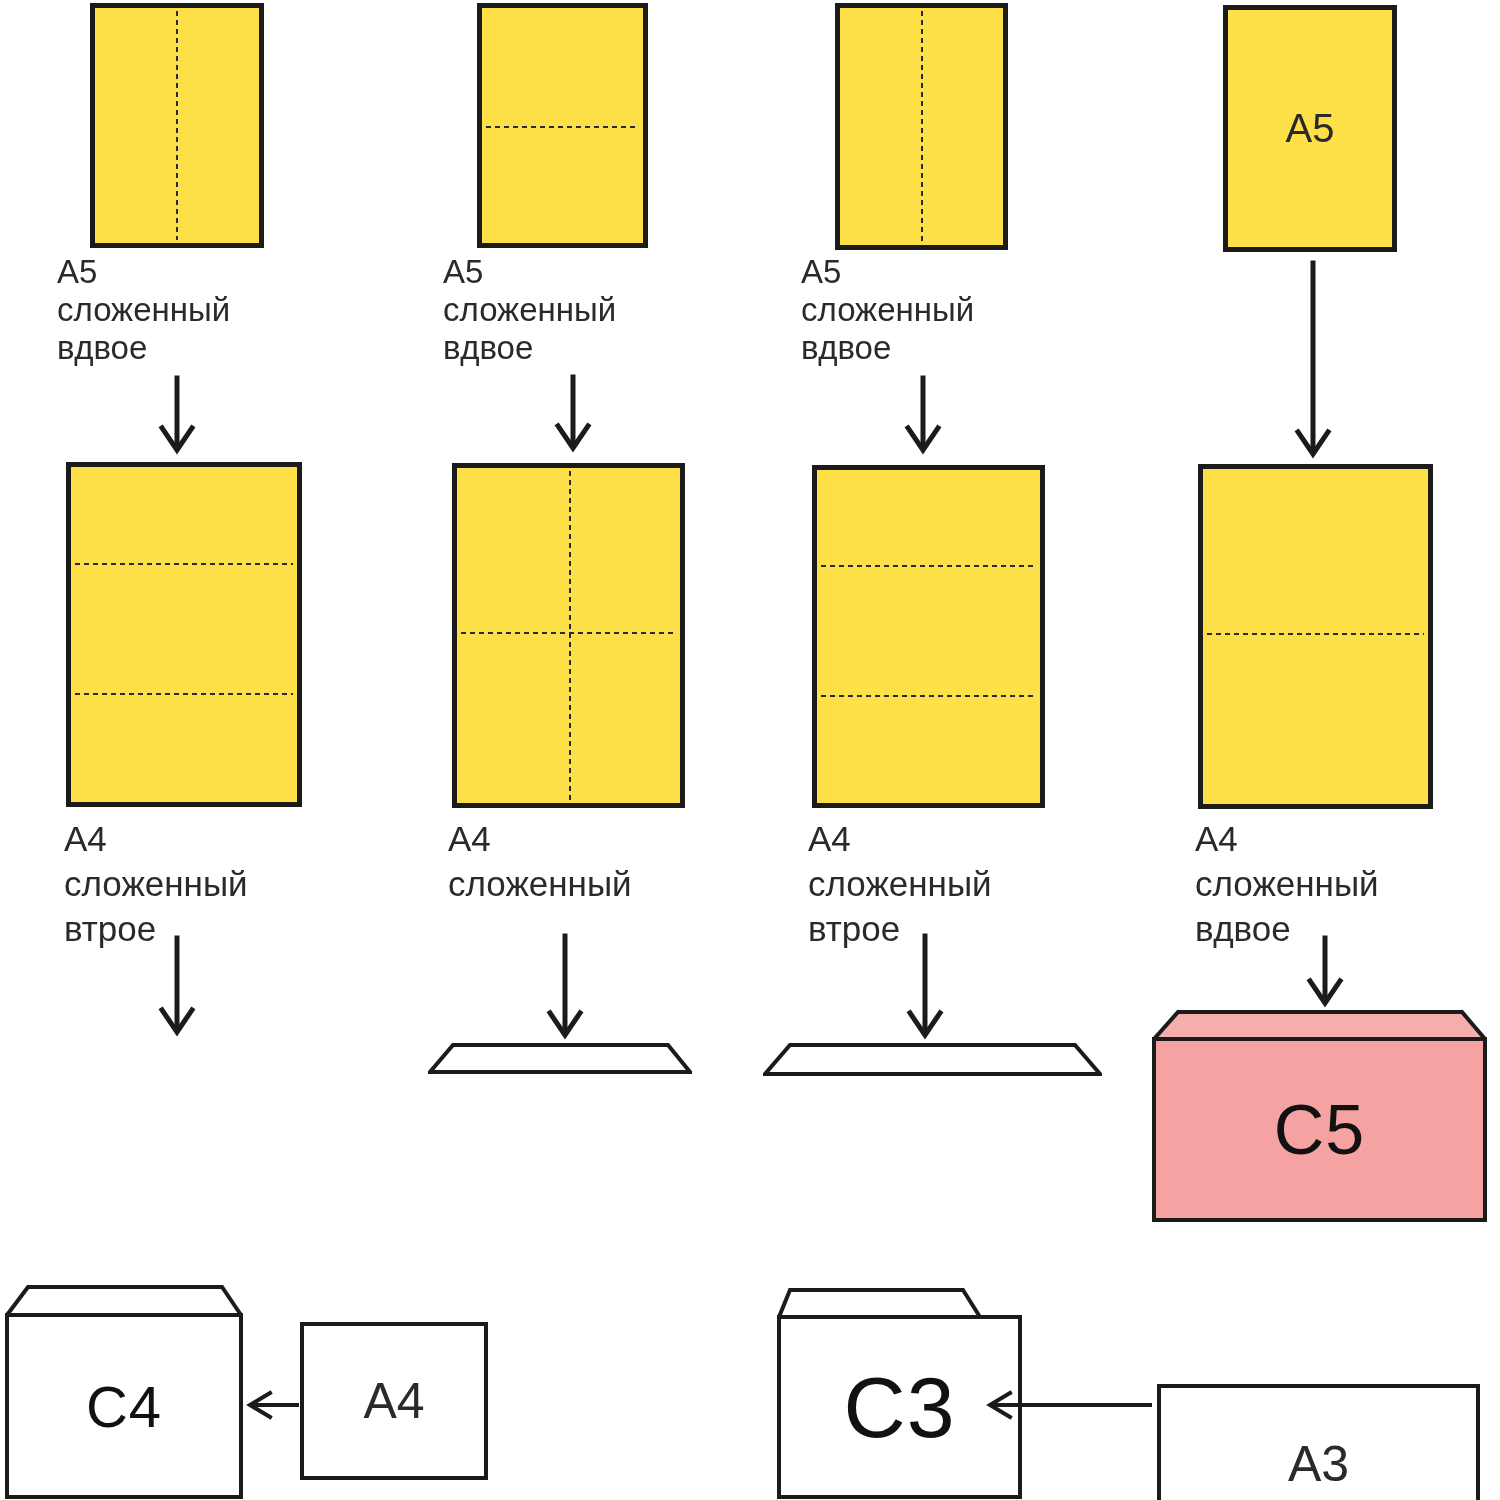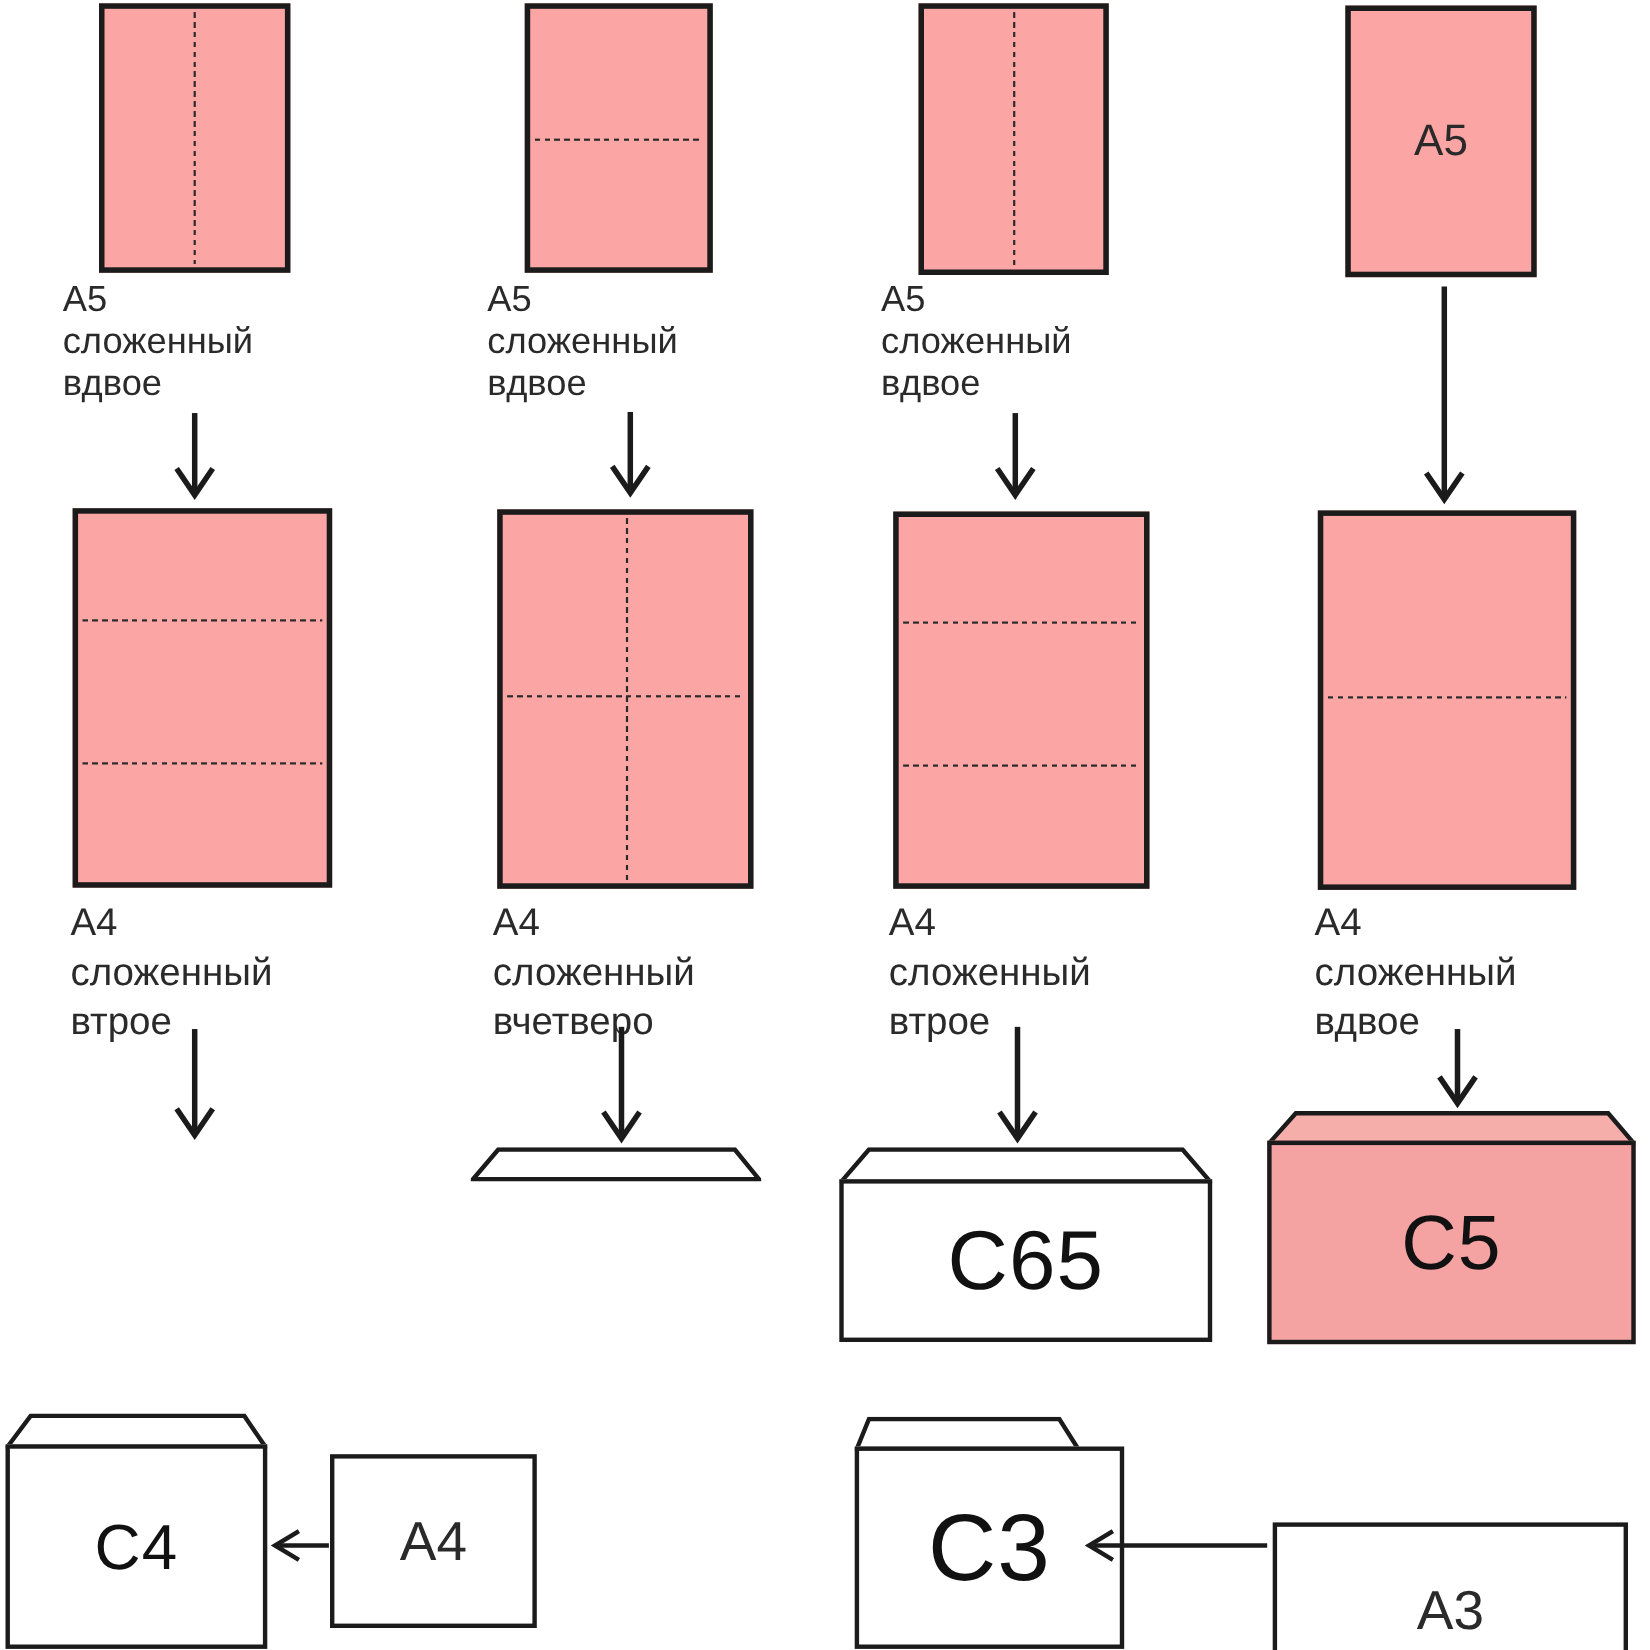--- a/index.html
+++ b/index.html
@@ -7,21 +7,21 @@
     --text:#2a2a2a;
     --highlight-fill:#f5a2a2;
     --highlight-flap:#f6aeab;
   }
   html,body{margin:0;padding:0;background:#fff;}
   #canvas{
     position:relative;width:1500px;height:1500px;background:#fff;overflow:hidden;
     font-family:"Liberation Sans",sans-serif;color:var(--text);
   }
   .paper{
-    position:absolute;background:#fca5a5;border:5px solid var(--ink);box-sizing:border-box;
+    position:absolute;background:#fde047;border:5px solid var(--ink);box-sizing:border-box;
   }
   .fold-h{
     position:absolute;left:4px;right:4px;height:2px;
     background:repeating-linear-gradient(to right,var(--text) 0 5px,transparent 5px 9px);
   }
   .fold-v{
     position:absolute;top:3px;bottom:3px;width:2px;
     background:repeating-linear-gradient(to bottom,var(--text) 0 5px,transparent 5px 9px);
   }
   .caption{
@@ -109,21 +109,20 @@
   </div>
 
   <div class="caption row2" style="left:64px;top:816px">
     <div>А4</div>
     <div>сложенный</div>
     <div>втрое</div>
   </div>
   <div class="caption row2" style="left:448px;top:816px">
     <div>А4</div>
     <div>сложенный</div>
-    <div>вчетверо</div>
   </div>
   <div class="caption row2" style="left:808px;top:816px">
     <div>А4</div>
     <div>сложенный</div>
     <div>втрое</div>
   </div>
   <div class="caption row2" style="left:1195px;top:816px">
     <div>А4</div>
     <div>сложенный</div>
     <div>вдвое</div>
@@ -133,23 +132,20 @@
   <div class="envelope" style="left:428px;top:1043px;width:264px;height:174px">
     <svg class="flap" width="264" height="31" viewBox="0 0 264 31">
       <polygon class="flap-poly" points="25,2 240,2 262,29 2,29"></polygon>
     </svg>
   </div>
 
   <div class="envelope" style="left:763px;top:1043px;width:339px;height:177px">
     <svg class="flap" width="339" height="33" viewBox="0 0 339 33">
       <polygon class="flap-poly" points="27,2 312,2 337,31 2,31"></polygon>
     </svg>
-    <div class="env-body" style="top:29px;height:148px">
-      <span class="env-label" style="font-size:76px">C65</span>
-    </div>
   </div>
 
   <div class="envelope highlight" style="left:1152px;top:1010px;width:335px;height:212px">
     <svg class="flap" width="335" height="31" viewBox="0 0 335 31">
       <polygon class="flap-poly" points="26,2 310,2 333,29 2,29"></polygon>
     </svg>
     <div class="env-body" style="top:27px;height:185px">
       <span class="env-label" style="font-size:70px">C5</span>
     </div>
   </div>

